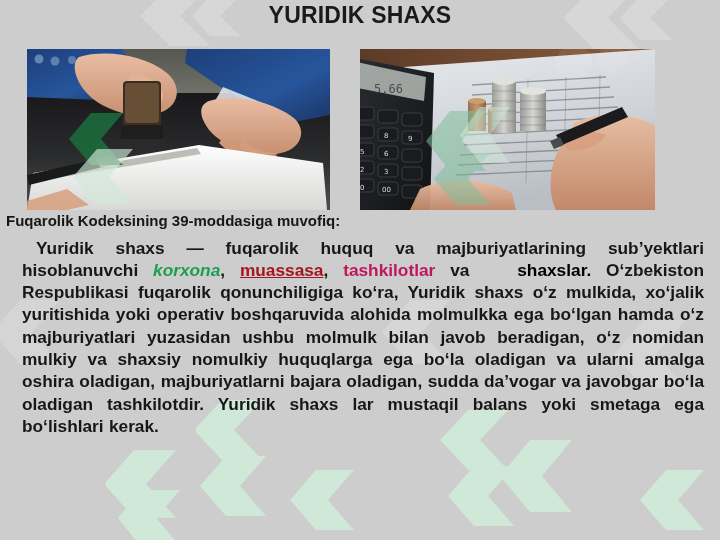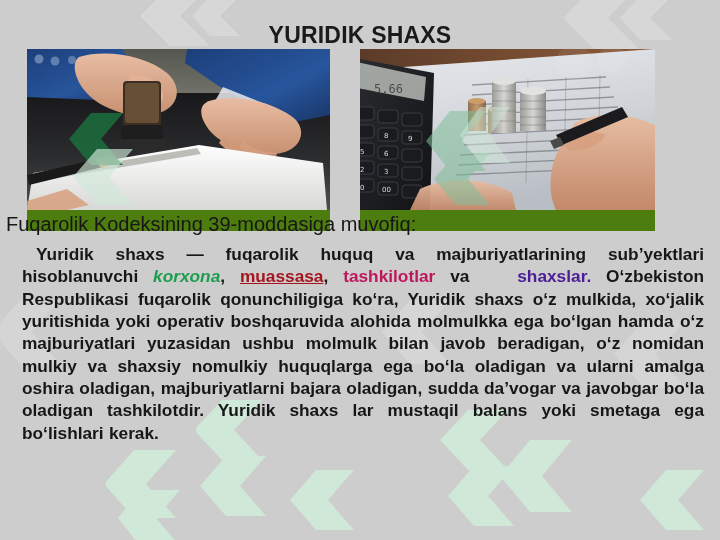--- a/index.html
+++ b/index.html
@@ -24,75 +24,75 @@
   }
   .wm {
     position: absolute;
     opacity: 1;
   }
   .wm svg { display: block; }
 
   
   .title {
     position: absolute;
-    top: 22px;
+    top: 2px;
     left: 0;
     width: 720px;
     text-align: center;
     font-size: 23px;
     font-weight: bold;
     color: #1a1a1a;
     letter-spacing: 0.2px;
     z-index: 3;
   }
 
   
   .photo {
     position: absolute;
     top: 49px;
-    height: 182px;
+    height: 161px;
     overflow: hidden;
     z-index: 2;
     background: #4d7c0f;
   }
   .photo-left  { left: 27px;  width: 303px; }
   .photo-right { left: 360px; width: 295px; }
   .photo .inner { position: absolute; inset: 0; }
 
   
   .content {
     position: absolute;
     top: 211px;
     left: 0;
     width: 720px;
     z-index: 3;
     color: #171717;
   }
   .lead {
-    font-size: 20px;
-    font-weight: normal;
+    font-size: 15px;
+    font-weight: bold;
     padding: 0 8px 0 6px;
     line-height: 1.3;
     white-space: nowrap;
   }
   .para {
     margin-top: 6px;
     padding: 0 16px 0 22px;
     font-size: 17.3px;
     font-weight: bold;
     line-height: 1.29;
     text-align: justify;
     text-align-last: left;
     text-indent: 14px;
     word-spacing: 0.5px;
   }
   .w-korxona      { color: #1d9e4e; font-style: italic; }
   .w-muassasa     { color: #a4161f; text-decoration: underline; }
   .w-tashkilotlar { color: #be185d; }
-  .w-shaxslar     { color: #4c1d95; margin-left: 33px; }
+  .w-shaxslar     { color: #000000; margin-left: 33px; }
 </style>
 </head>
 <body style="background: rgb(205, 205, 205);">
 
 <div class="wm-layer">
 
   <div class="wm" style="left:140px; top:-14px;">
     <svg width="120" height="90" viewBox="0 0 120 90">
       <g fill="#d7d7d7">
         <polygon points="30,0 70,0 40,30 70,60 30,60 0,30"></polygon>

